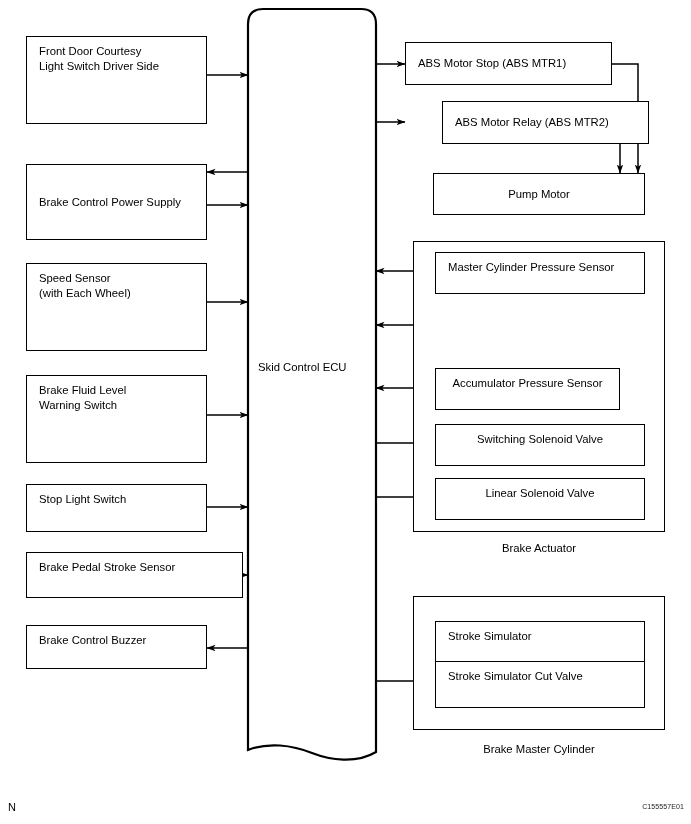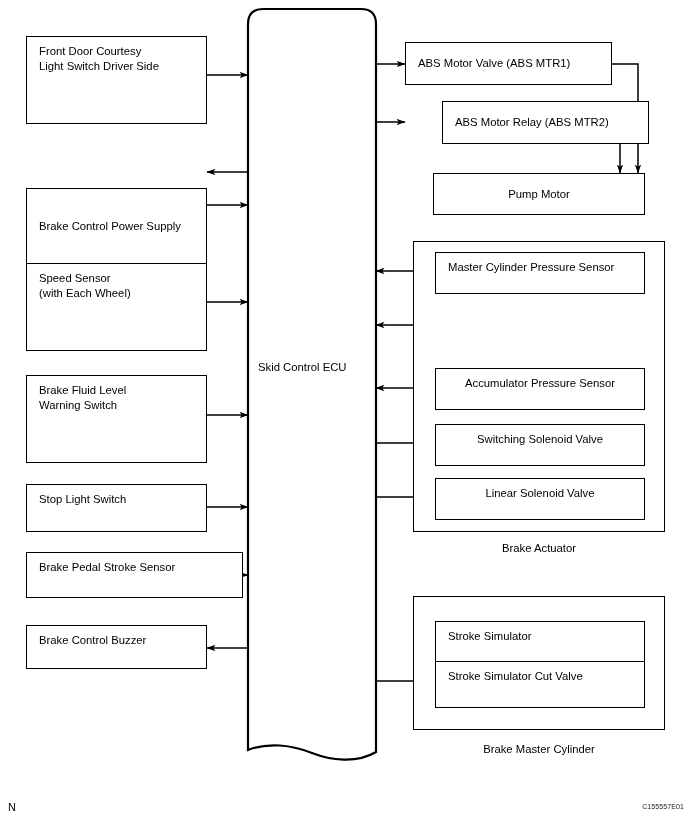--- a/index.html
+++ b/index.html
@@ -128,46 +128,46 @@
              C356,764 330,760 312,753
              C292,745 268,742 248,750
              Z"></path>
   </svg>
 
   <div class="ecu-label" style="left:258px; top:361px;">Skid Control ECU</div>
 
   <div class="node pad-left" style="left:26px; top:36px; width:181px; height:88px;">Front Door Courtesy
 Light Switch Driver Side</div>
 
-  <div class="node mid-left" style="left:26px; top:164px; width:181px; height:76px;margin-top:24px;">Brake Control Power Supply</div>
+  <div class="node mid-left" style="left:26px; top:164px; width:181px; height:76px;">Brake Control Power Supply</div>
 
   <div class="node pad-left" style="left:26px; top:375px; width:181px; height:88px;">Brake Fluid Level
 Warning Switch</div>
 
   <div class="node pad-left" style="left:26px; top:263px; width:181px; height:88px;">Speed Sensor
 (with Each Wheel)</div>
 
   <div class="node pad-left" style="left:26px; top:484px; width:181px; height:48px;">Stop Light Switch</div>
 
   <div class="node pad-left" style="left:26px; top:552px; width:217px; height:46px;">Brake Pedal Stroke Sensor</div>
 
   <div class="node pad-left" style="left:26px; top:625px; width:181px; height:44px;">Brake Control Buzzer</div>
 
-  <div class="node mid-left" style="left:405px; top:42px; width:207px; height:43px;">ABS Motor Valve (ABS MTR1)</div>
+  <div class="node mid-left" style="left:405px; top:42px; width:207px; height:43px;">ABS Motor Stop (ABS MTR1)</div>
 
   <div class="node mid-left" style="left:405px; top:101px; width:207px; height:43px;margin-left:37px;">ABS Motor Relay (ABS MTR2)</div>
 
   <div class="node mid-center" style="left:433px; top:173px; width:212px; height:42px;">Pump Motor</div>
 
   <div class="group-box" style="left:413px; top:241px; width:252px; height:291px;"></div>
 
   <div class="node pad-left" style="left:435px; top:252px; width:210px; height:42px;">Master Cylinder Pressure Sensor</div>
 
 
-  <div class="node pad-center" style="left:435px; top:368px; width:210px; height:42px;">Accumulator Pressure Sensor</div>
+  <div class="node pad-center" style="left:435px; top:368px; width:185px; height:42px;">Accumulator Pressure Sensor</div>
 
   <div class="node pad-center" style="left:435px; top:424px; width:210px; height:42px;">Switching Solenoid Valve</div>
 
   <div class="node pad-center" style="left:435px; top:478px; width:210px; height:42px;">Linear Solenoid Valve</div>
 
   <div class="group-label" style="left:413px; top:542px; width:252px;">Brake Actuator</div>
 
   <div class="group-box" style="left:413px; top:596px; width:252px; height:134px;"></div>
 
   <div class="node pad-left" style="left:435px; top:621px; width:210px; height:42px;">Stroke Simulator</div>

